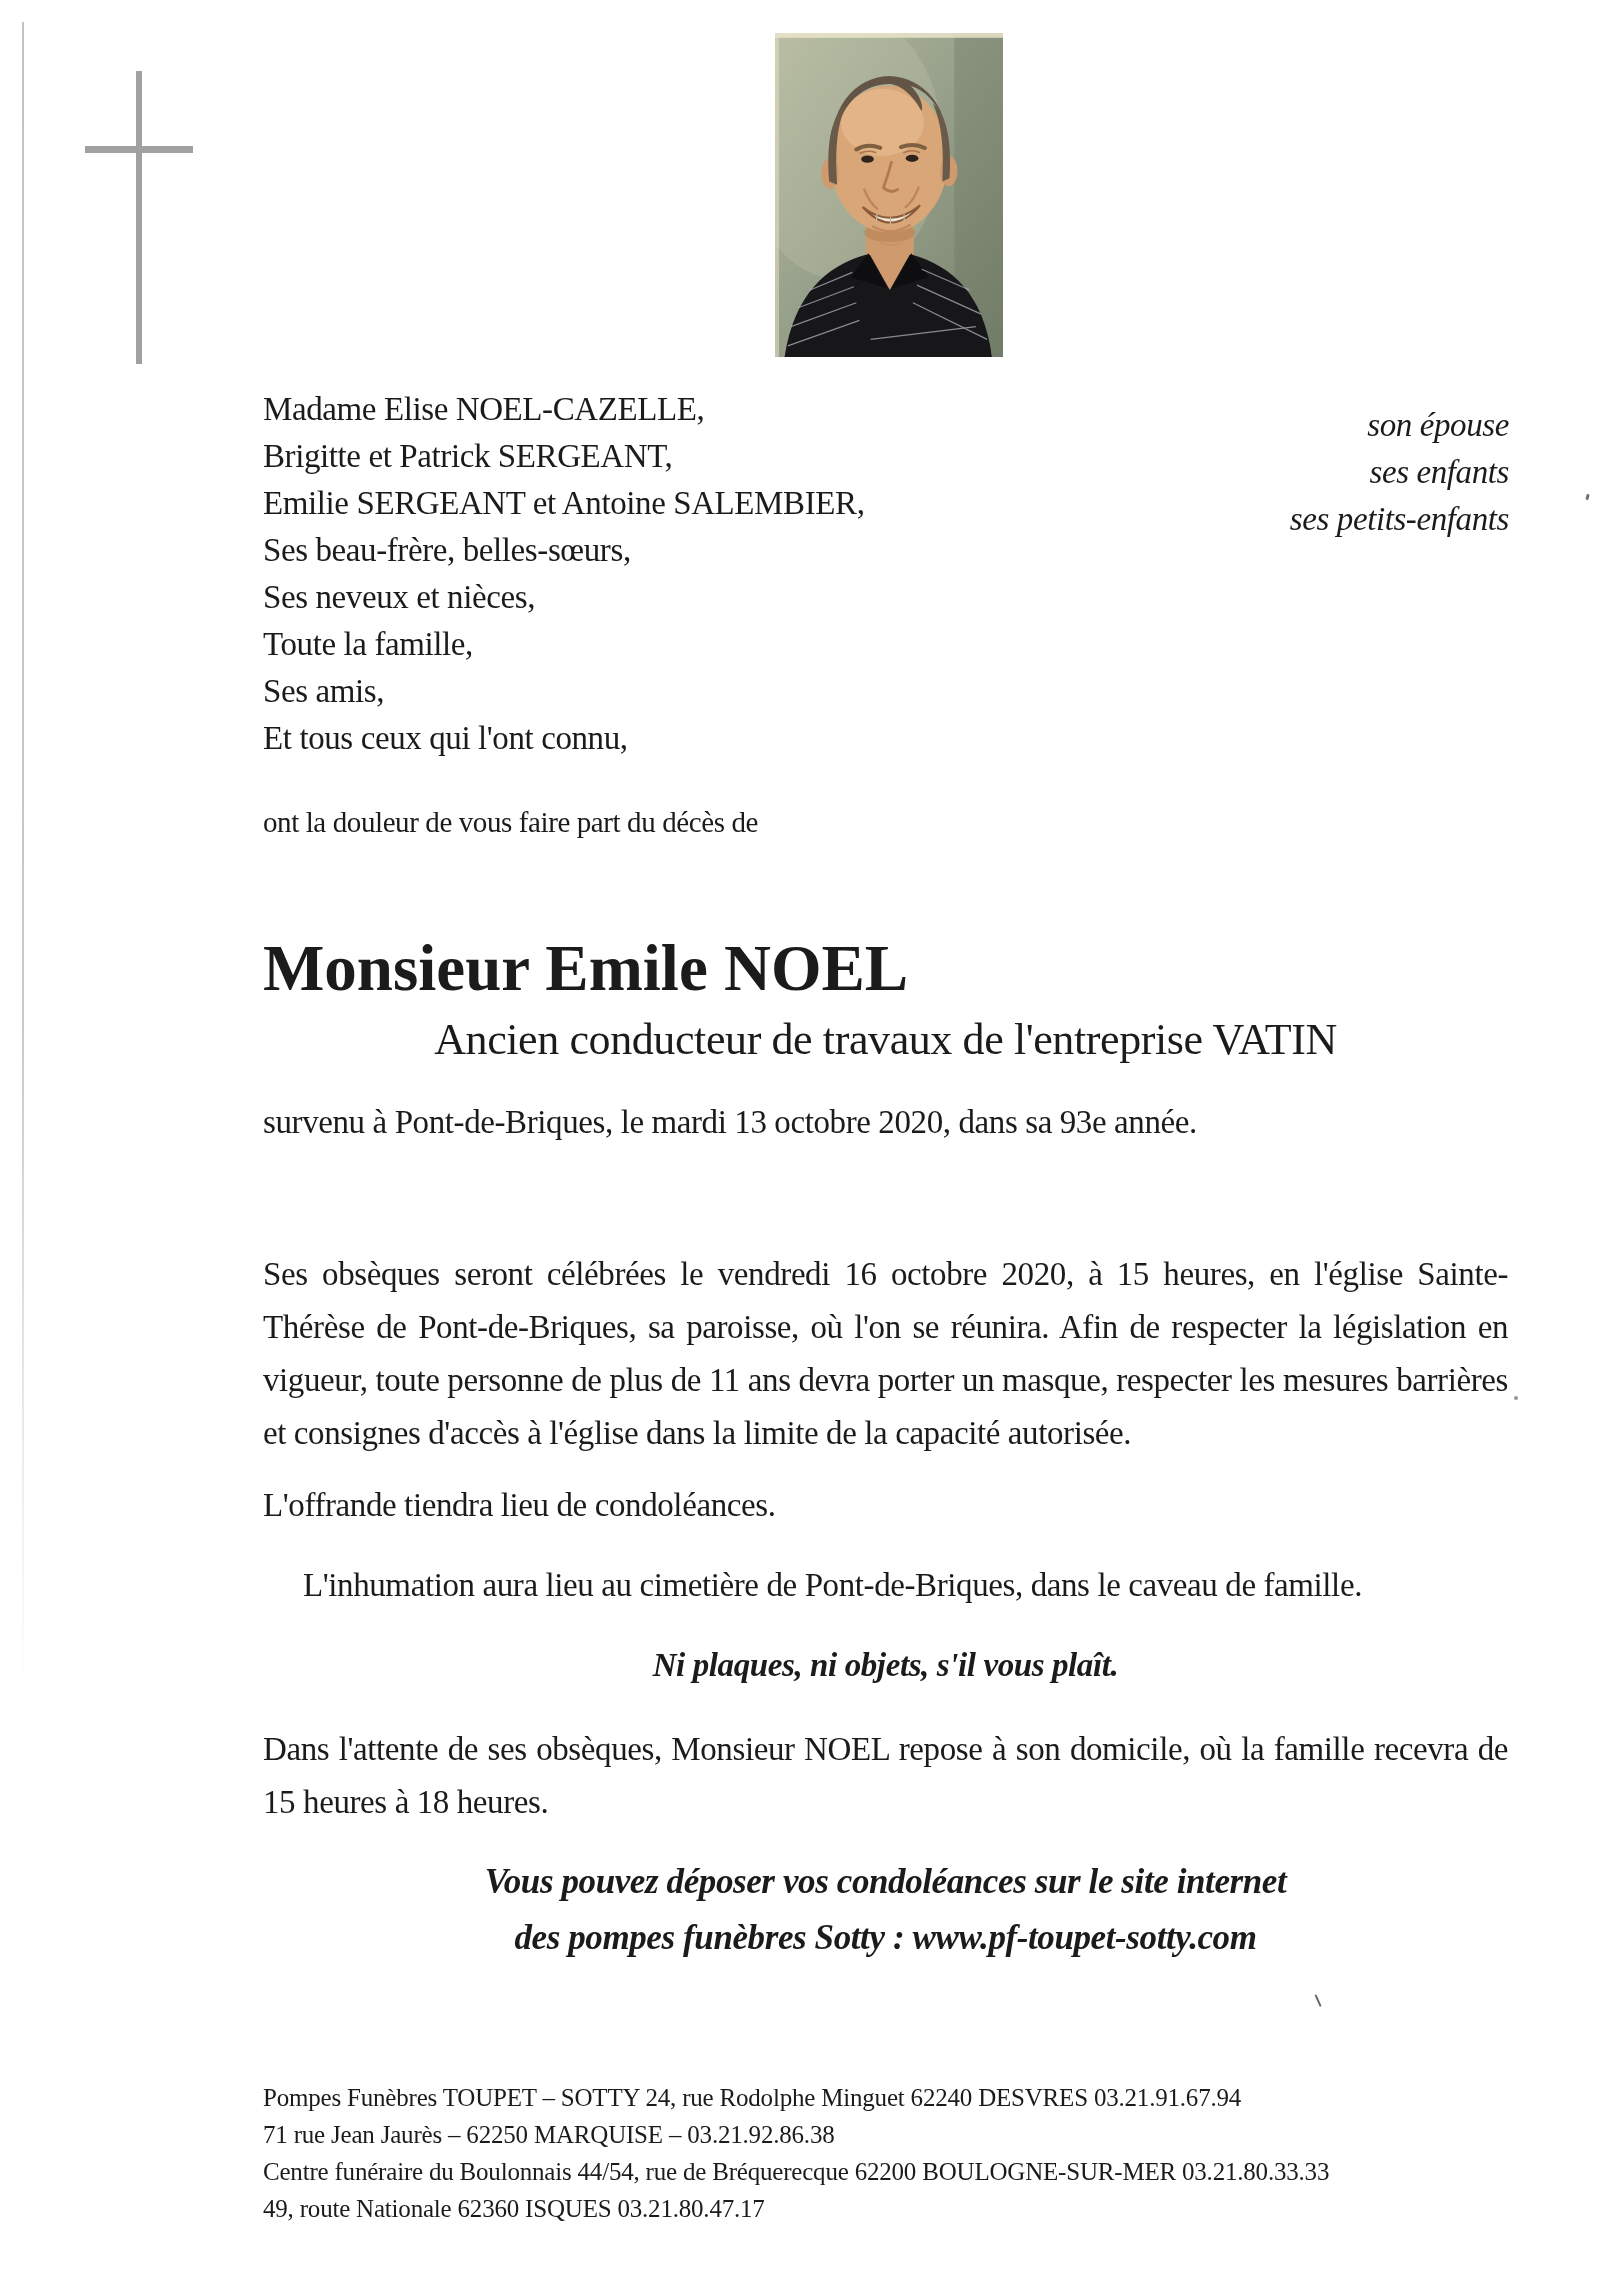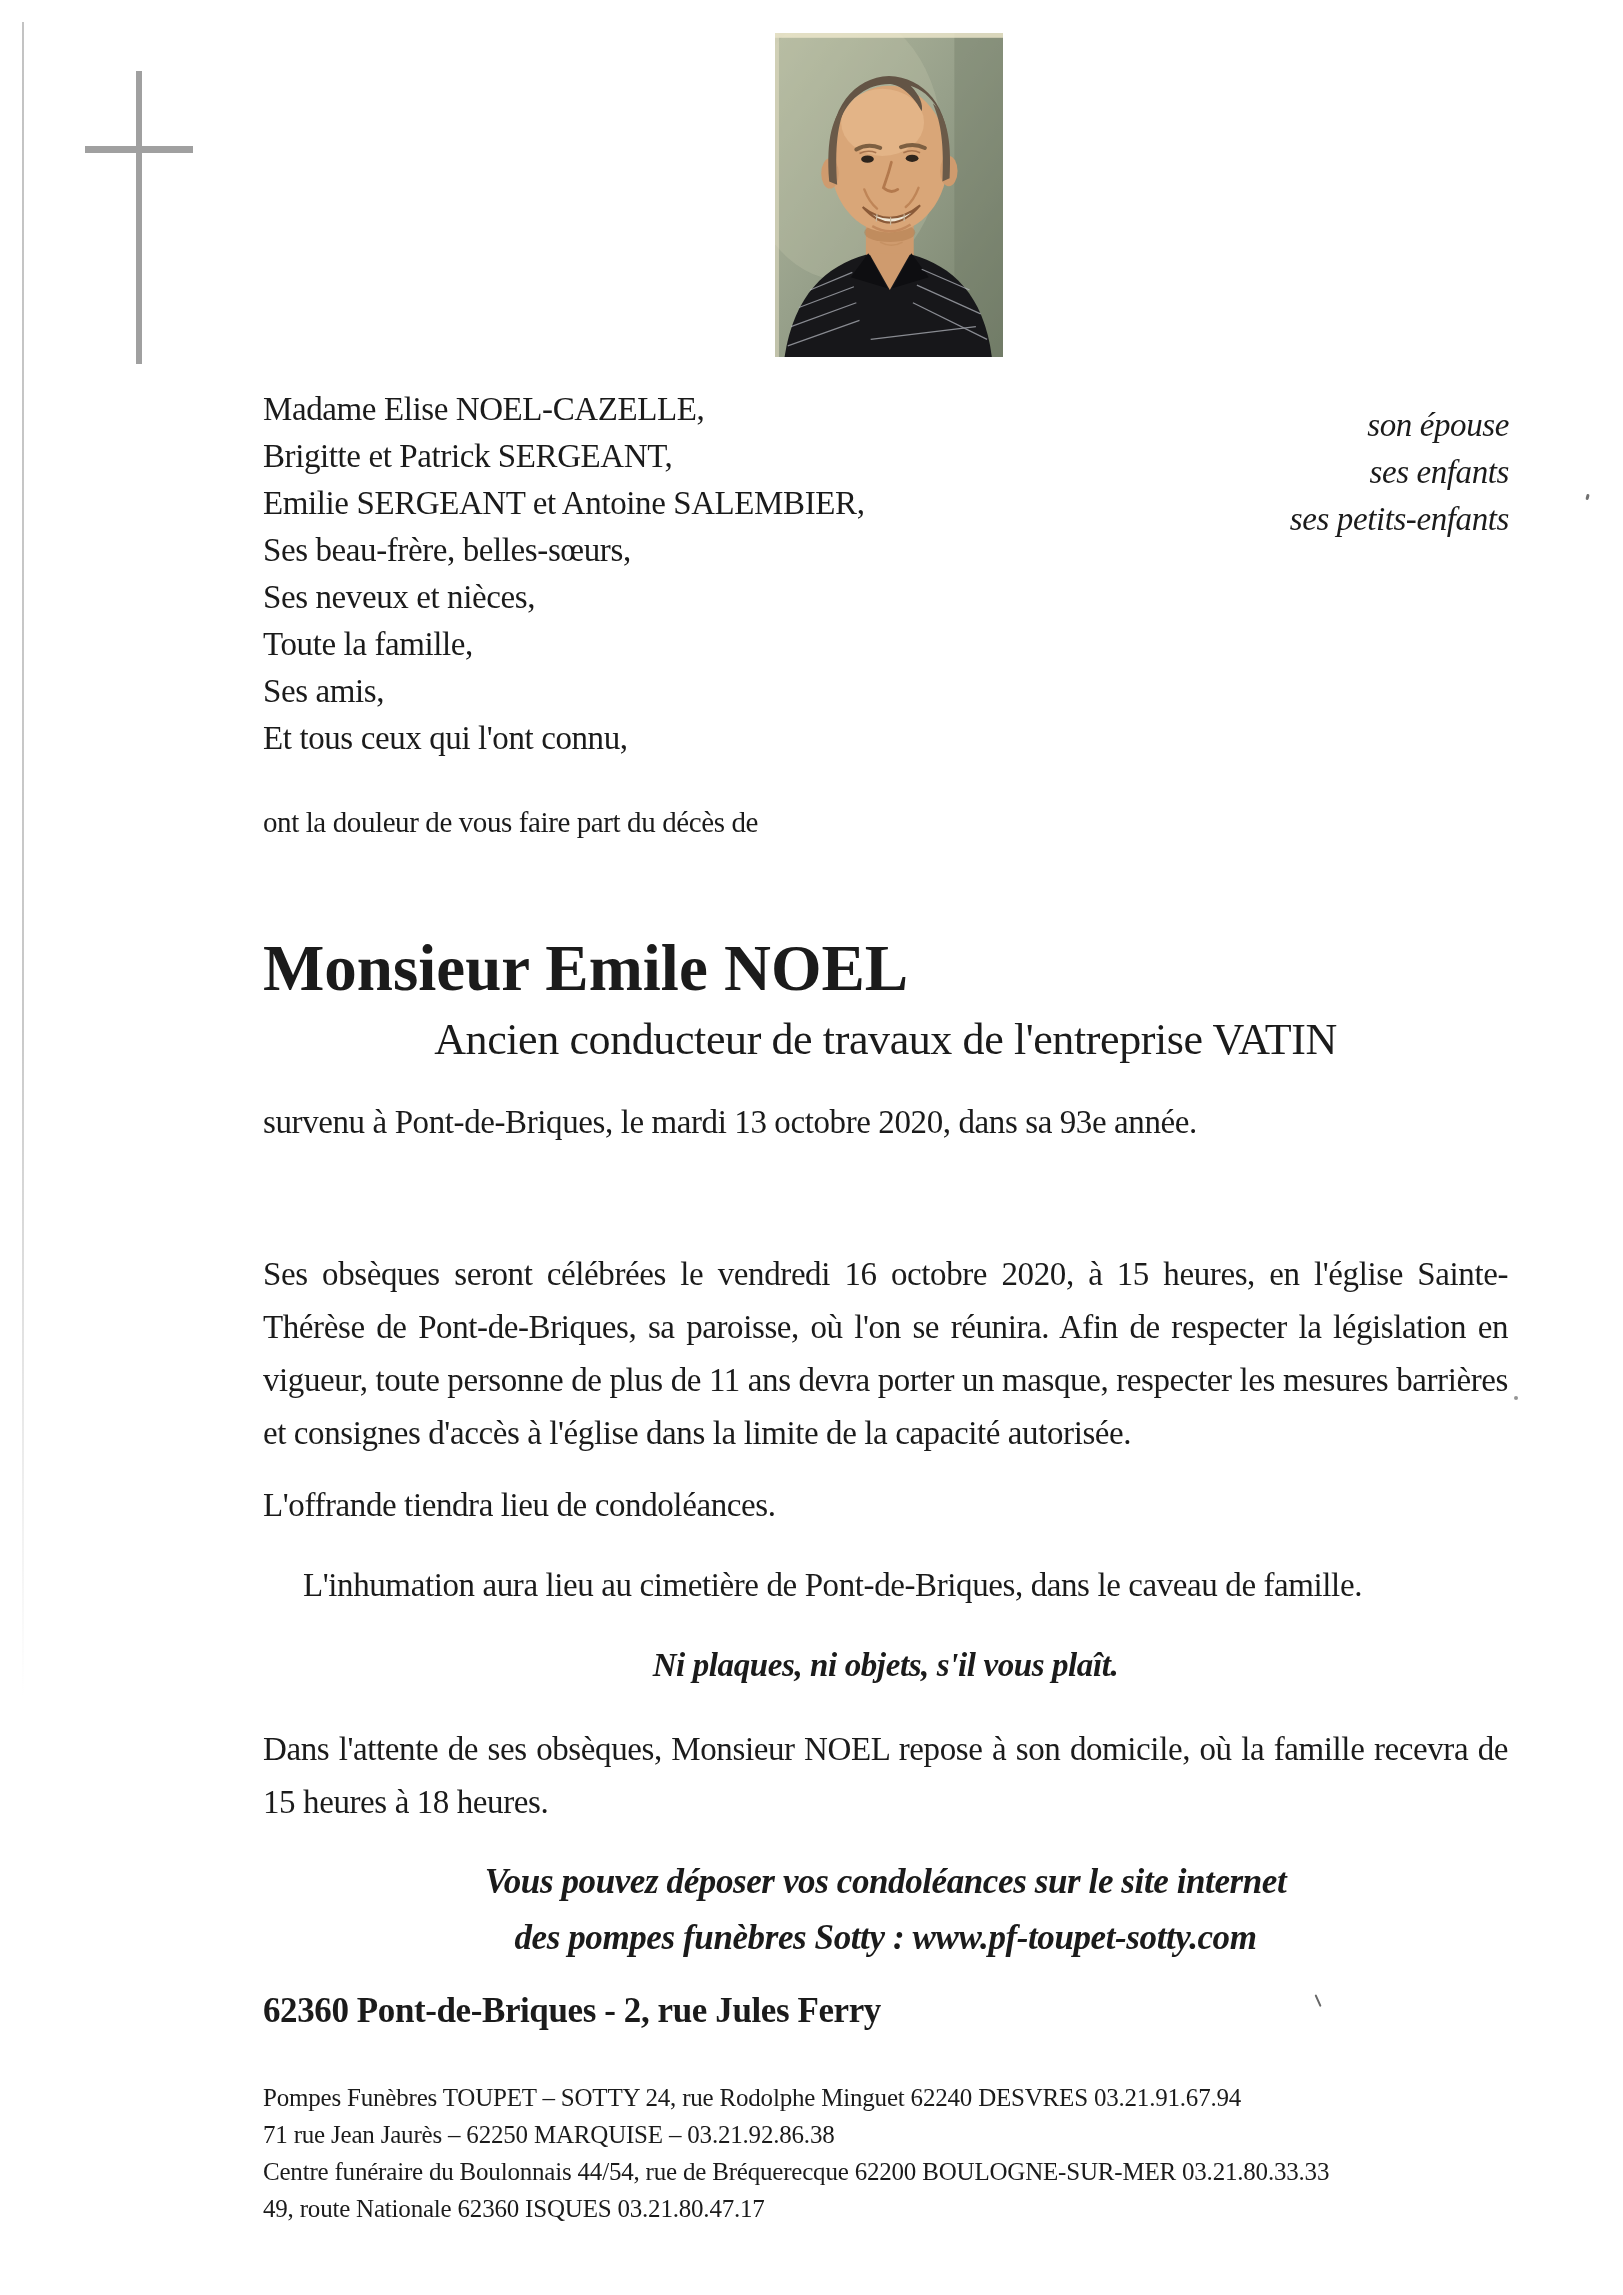--- a/index.html
+++ b/index.html
@@ -155,21 +155,20 @@
   <div class="p p3">L'offrande tiendra lieu de condoléances.</div>
   <div class="p p4">L'inhumation aura lieu au cimetière de Pont-de-Briques, dans le caveau de famille.</div>
   <div class="p p5">Ni plaques, ni objets, s'il vous plaît.</div>
   <div class="p p6">Dans l'attente de ses obsèques, Monsieur NOEL repose à son domicile, où la famille recevra de 15 heures à 18 heures.</div>
 
   <div class="condolences">
     <div>Vous pouvez déposer vos condoléances sur le site internet</div>
     <div>des pompes funèbres Sotty : www.pf-toupet-sotty.com</div>
   </div>
 
-  <div class="address">62360 Pont-de-Briques - 2, rue Jules Ferry</div>
 
   <div class="footer">
     <div>Pompes Funèbres TOUPET – SOTTY 24, rue Rodolphe Minguet 62240 DESVRES 03.21.91.67.94</div>
     <div>71 rue Jean Jaurès – 62250 MARQUISE – 03.21.92.86.38</div>
     <div>Centre funéraire du Boulonnais 44/54, rue de Bréquerecque 62200 BOULOGNE-SUR-MER 03.21.80.33.33</div>
     <div>49, route Nationale 62360 ISQUES 03.21.80.47.17</div>
   </div>
 
   <div class="artifact a1"></div>
   <div class="artifact a2"></div>

